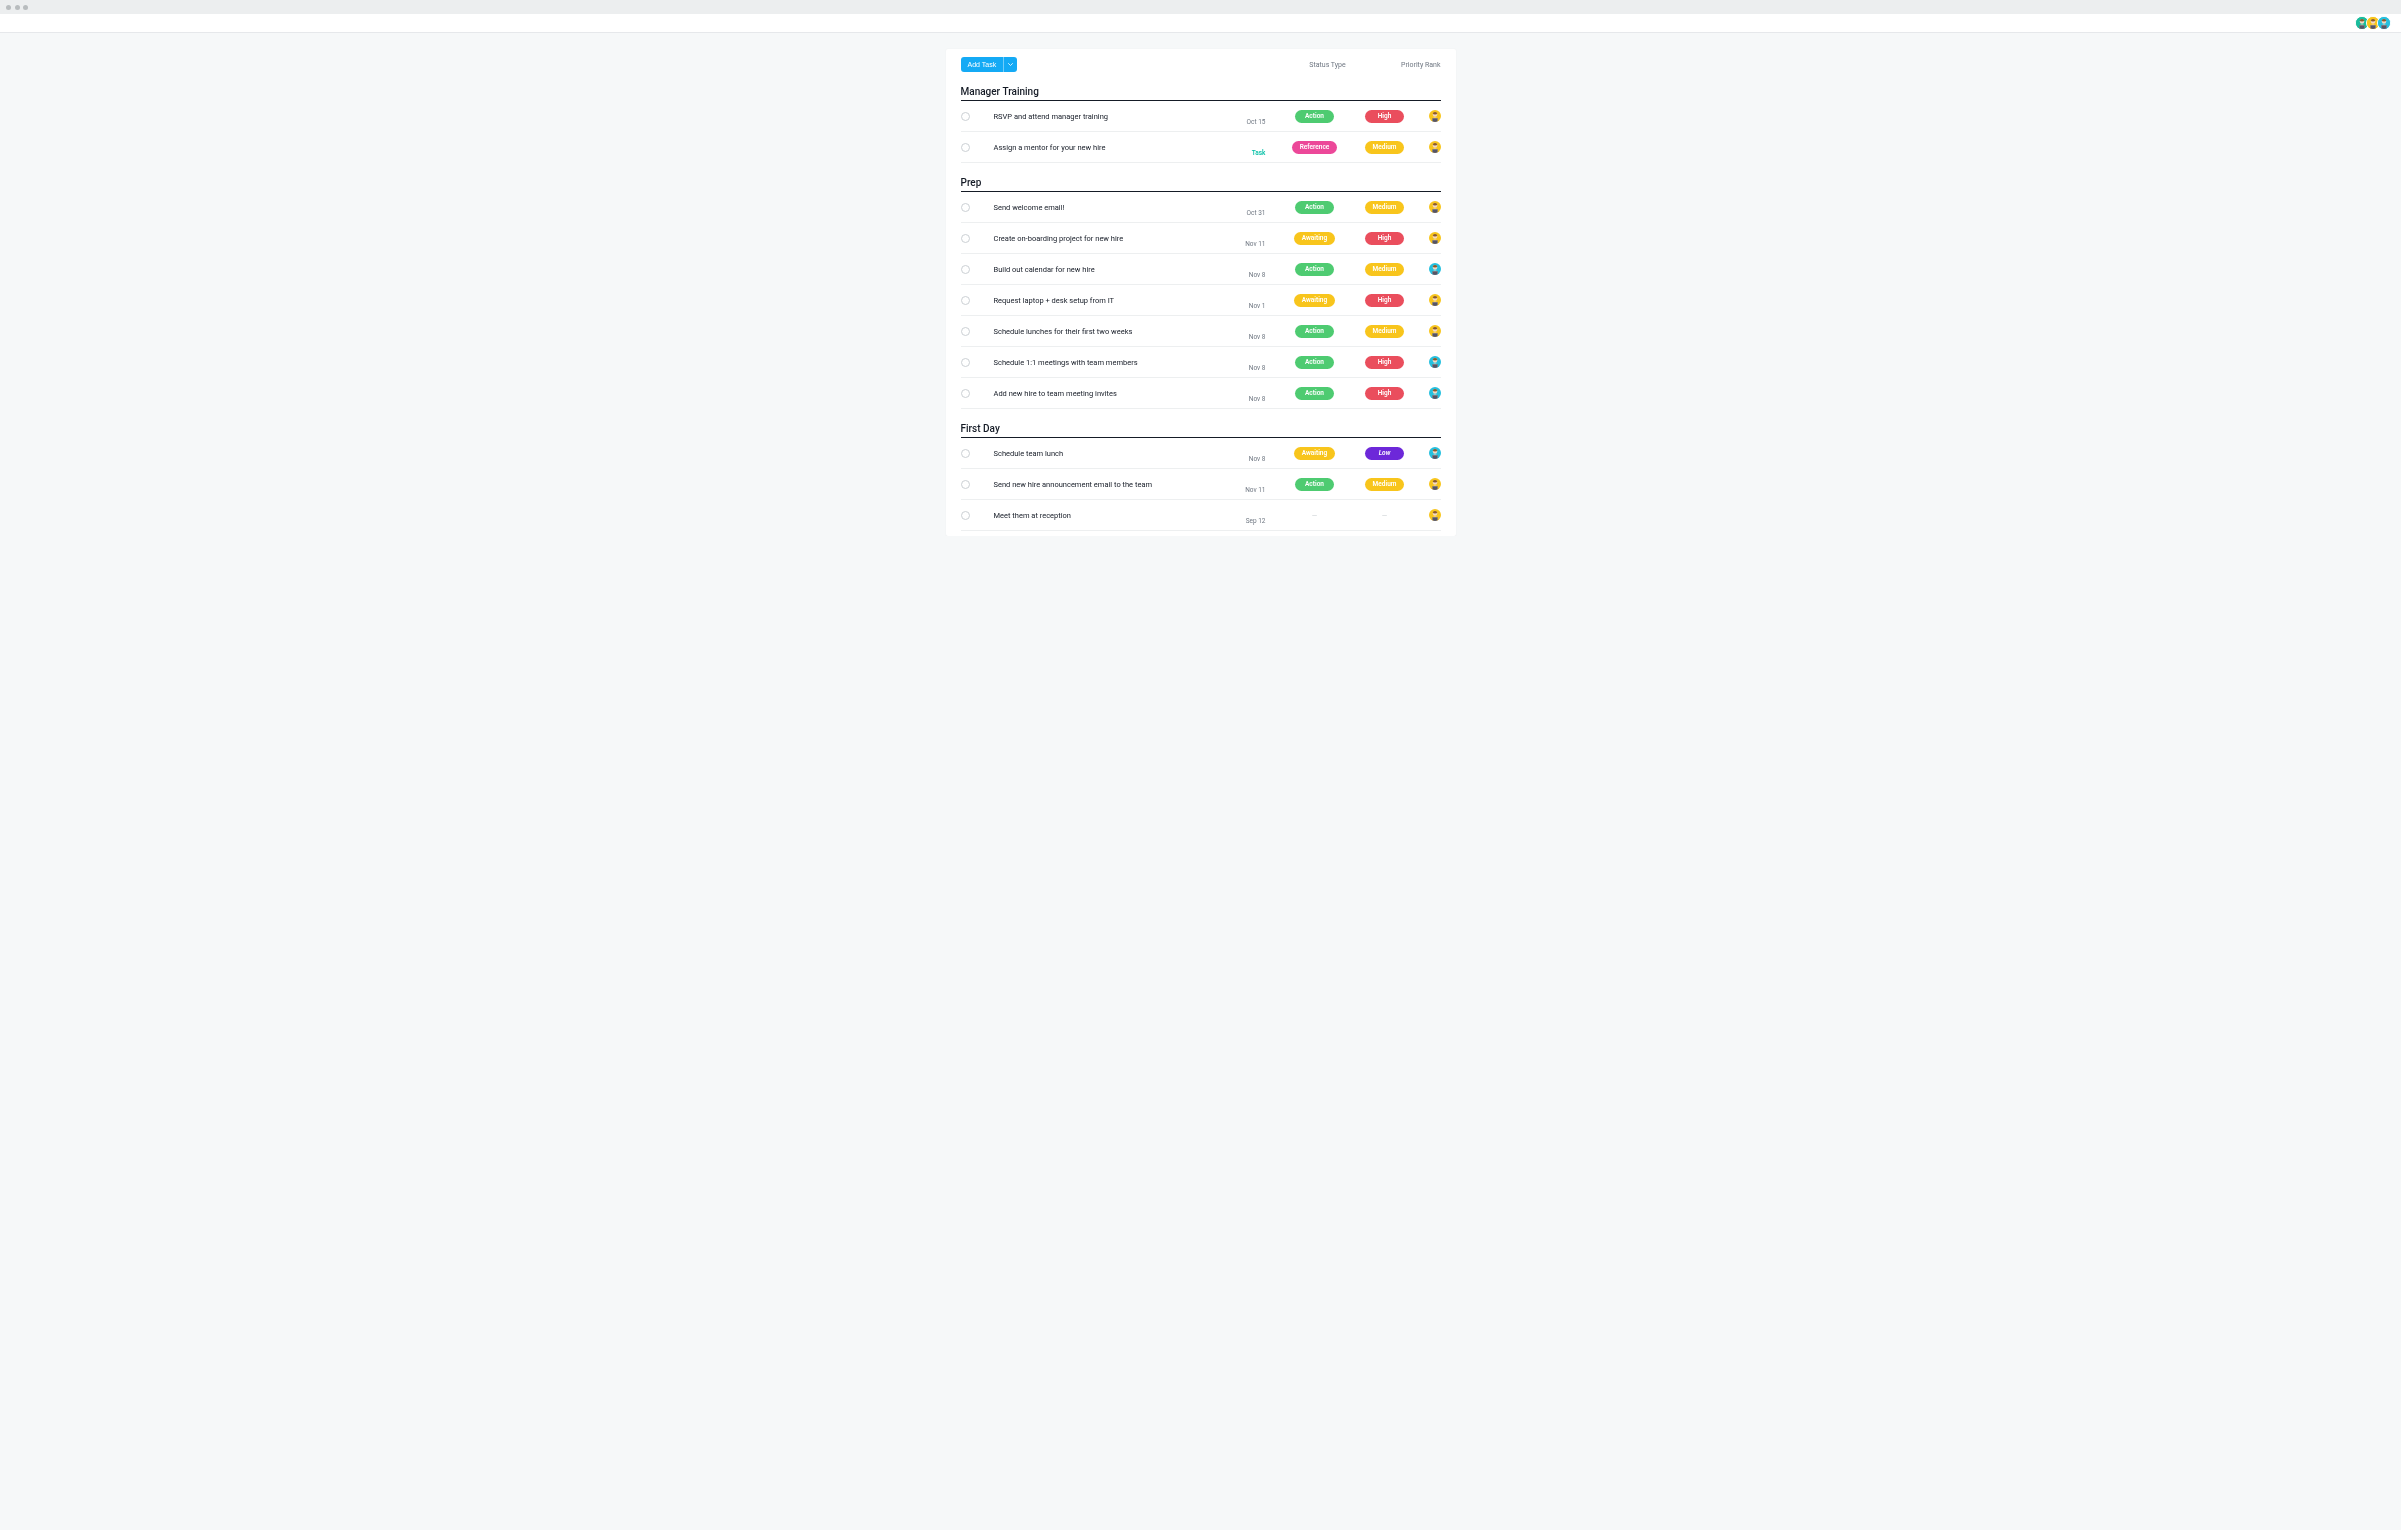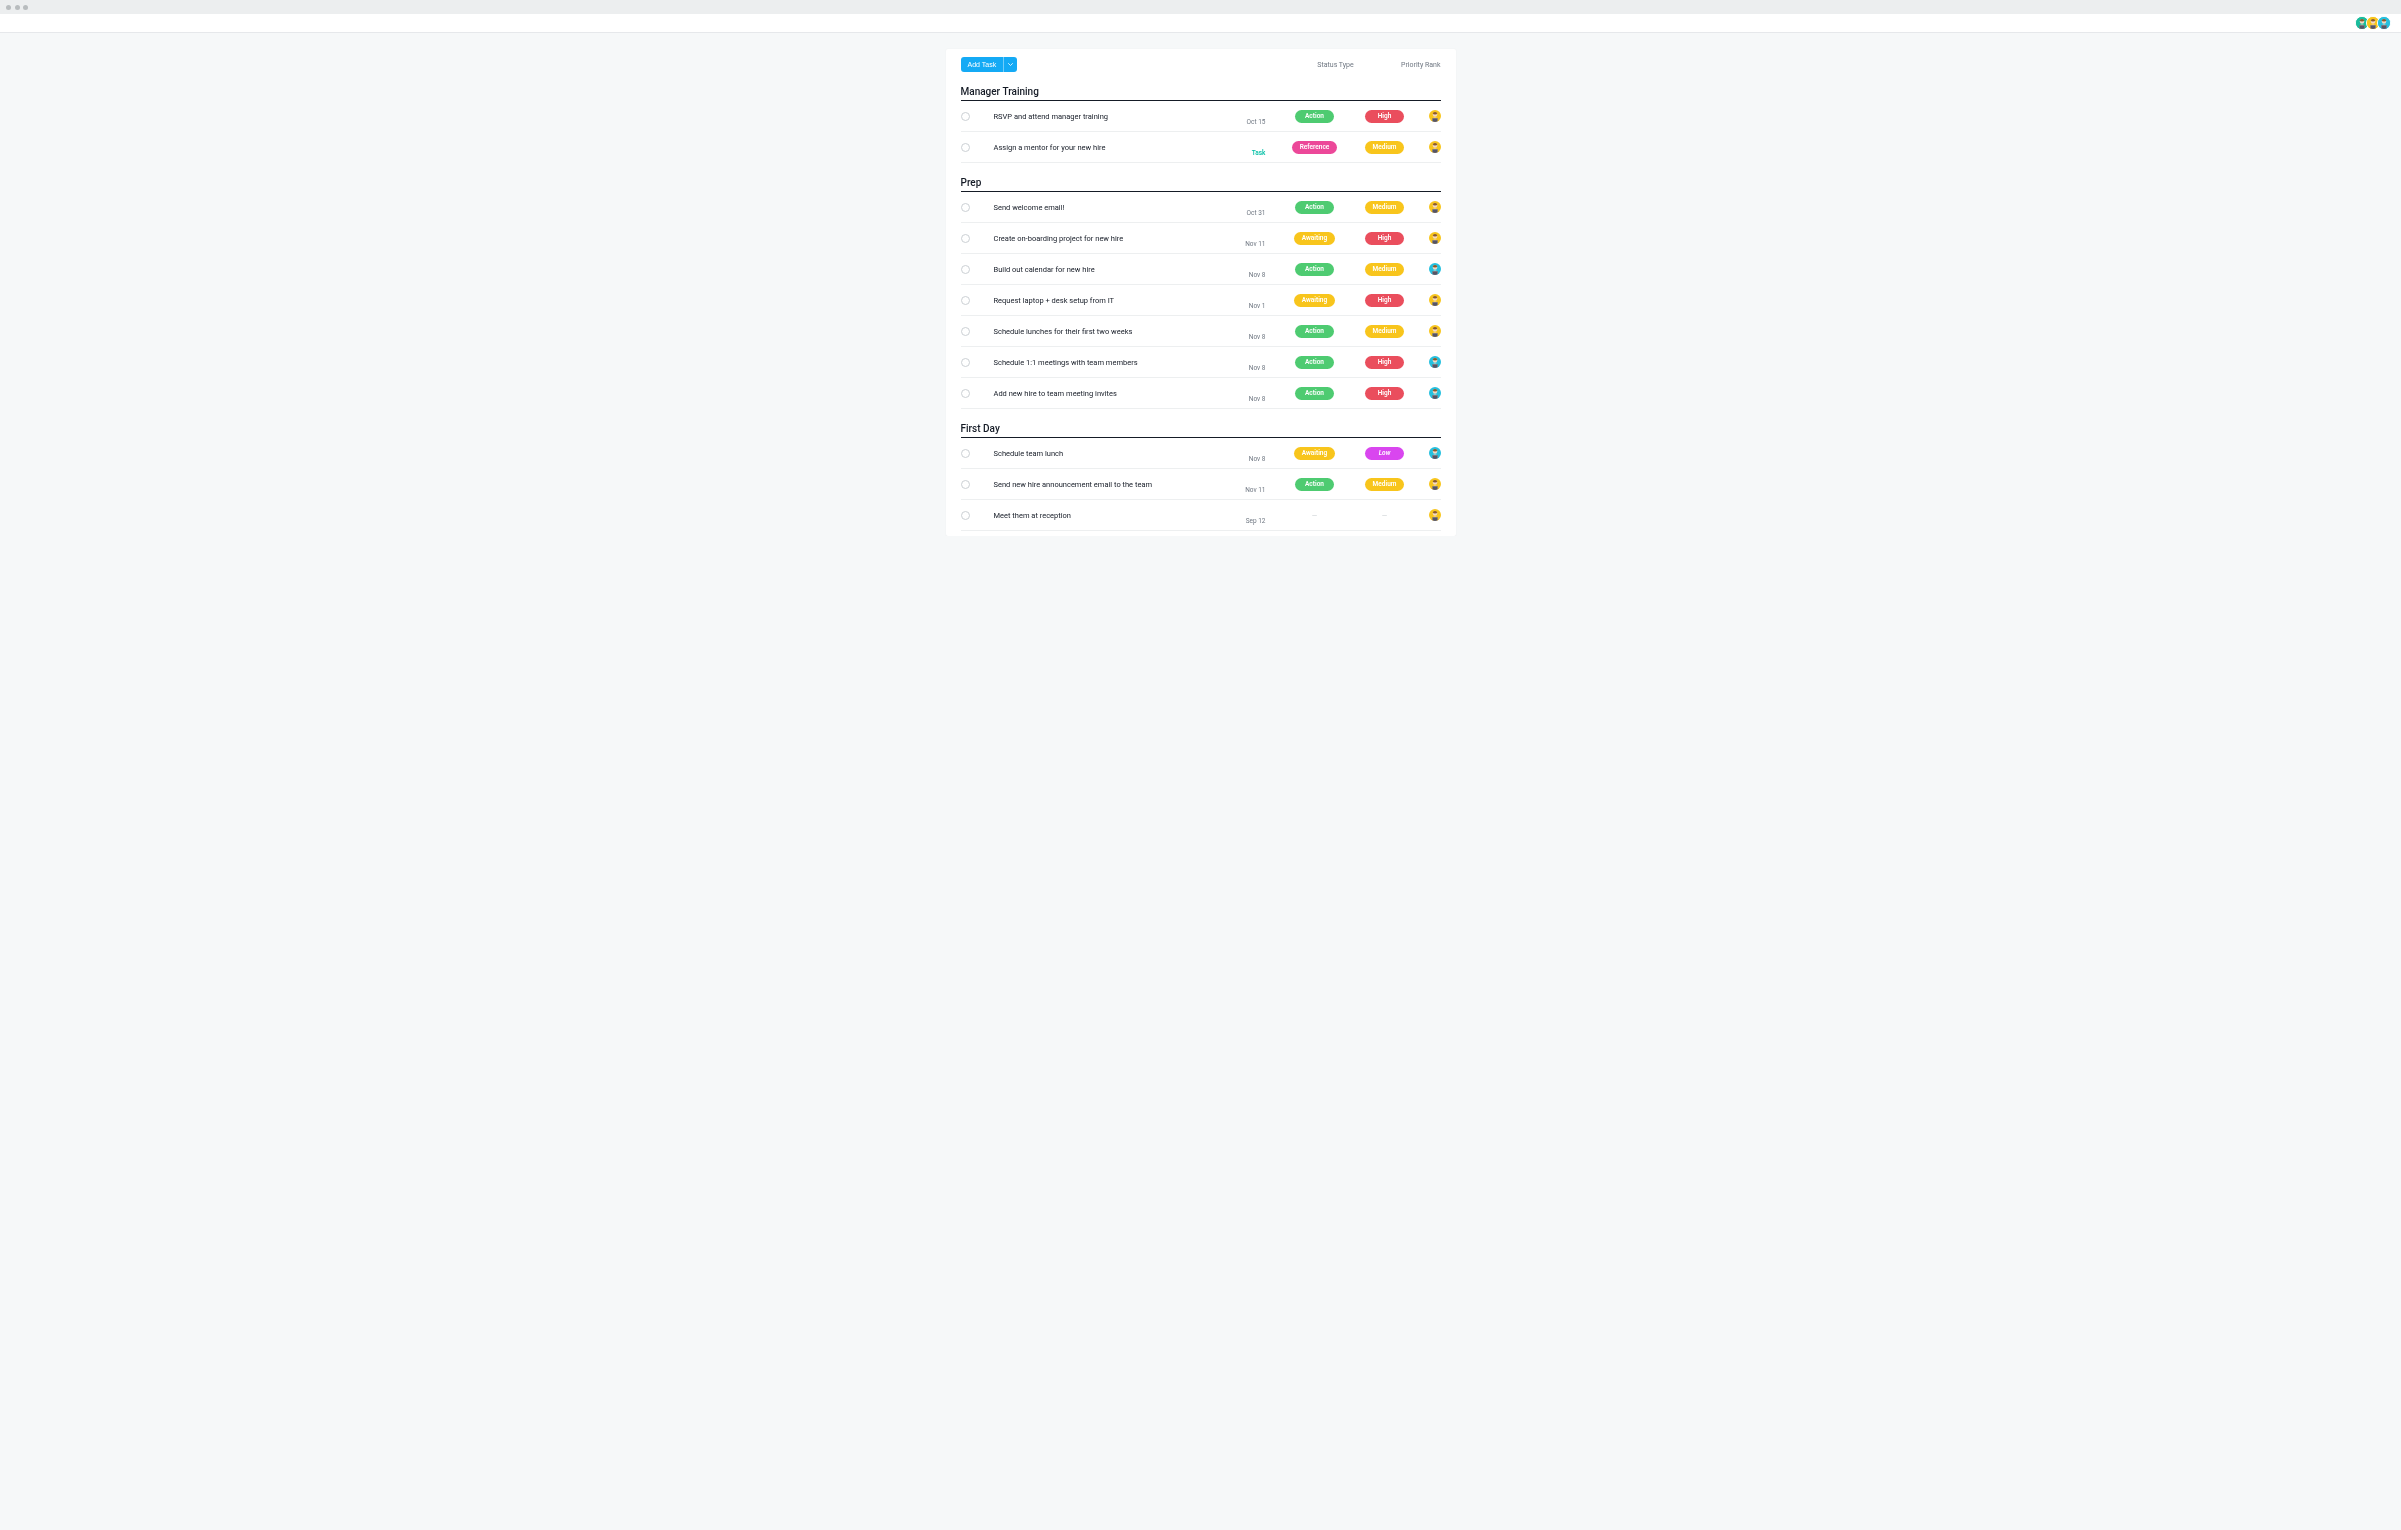--- a/index.html
+++ b/index.html
@@ -96,21 +96,21 @@
       border-radius: 0 3px 3px 0;
       cursor: pointer;
       display: flex;
       align-items: center;
       justify-content: center;
     }
     .add-task-caret svg { width: 5px; height: 5px; }
     .col-headers {
       margin-left: auto;
       display: flex;
-      gap: 0;
+      gap: 8px;
       color: #6f7782;
       font-size: 7px;
     }
     .col-header.status { width: 70px; text-align: center; }
     .col-header.priority { width: 70px; text-align: right; }
     .section {
       padding: 9px 15px 5px 15px;
     }
     .section-title {
       font-size: 10px;
@@ -405,21 +405,21 @@
             </div>
           </div>
         </div>
         <div class="section">
           <div class="section-title">First Day</div>
           <div class="task-row">
             <div class="task-check"></div>
             <div class="task-name">Schedule team lunch</div>
             <div class="task-date">Nov 8</div>
             <div class="status-cell"><span class="pill" style="background: rgb(248, 197, 28);">Awaiting</span></div>
-            <div class="priority-cell"><span class="pill" style="background: #d946ef; font-style: italic;">Low</span></div>
+            <div class="priority-cell"><span class="pill" style="background: #6d28d9; font-style: italic;">Low</span></div>
             <div class="assignee-cell">
               <div class="assignee">
                 <svg viewBox="0 0 32 32">
     <rect width="32" height="32" fill="#25c0de"></rect>
     <circle cx="16" cy="12" r="6" fill="#f4d9c6"></circle>
     <path d="M10 8 Q16 2 22 8 Q22 12 16 12 Q10 12 10 8 Z" fill="#8b5a2b"></path>
     <rect x="9" y="20" width="14" height="12" rx="6" fill="#f4d9c6"></rect>
     <rect x="9" y="22" width="14" height="10" fill="#556"></rect>
   </svg>
               </div>

